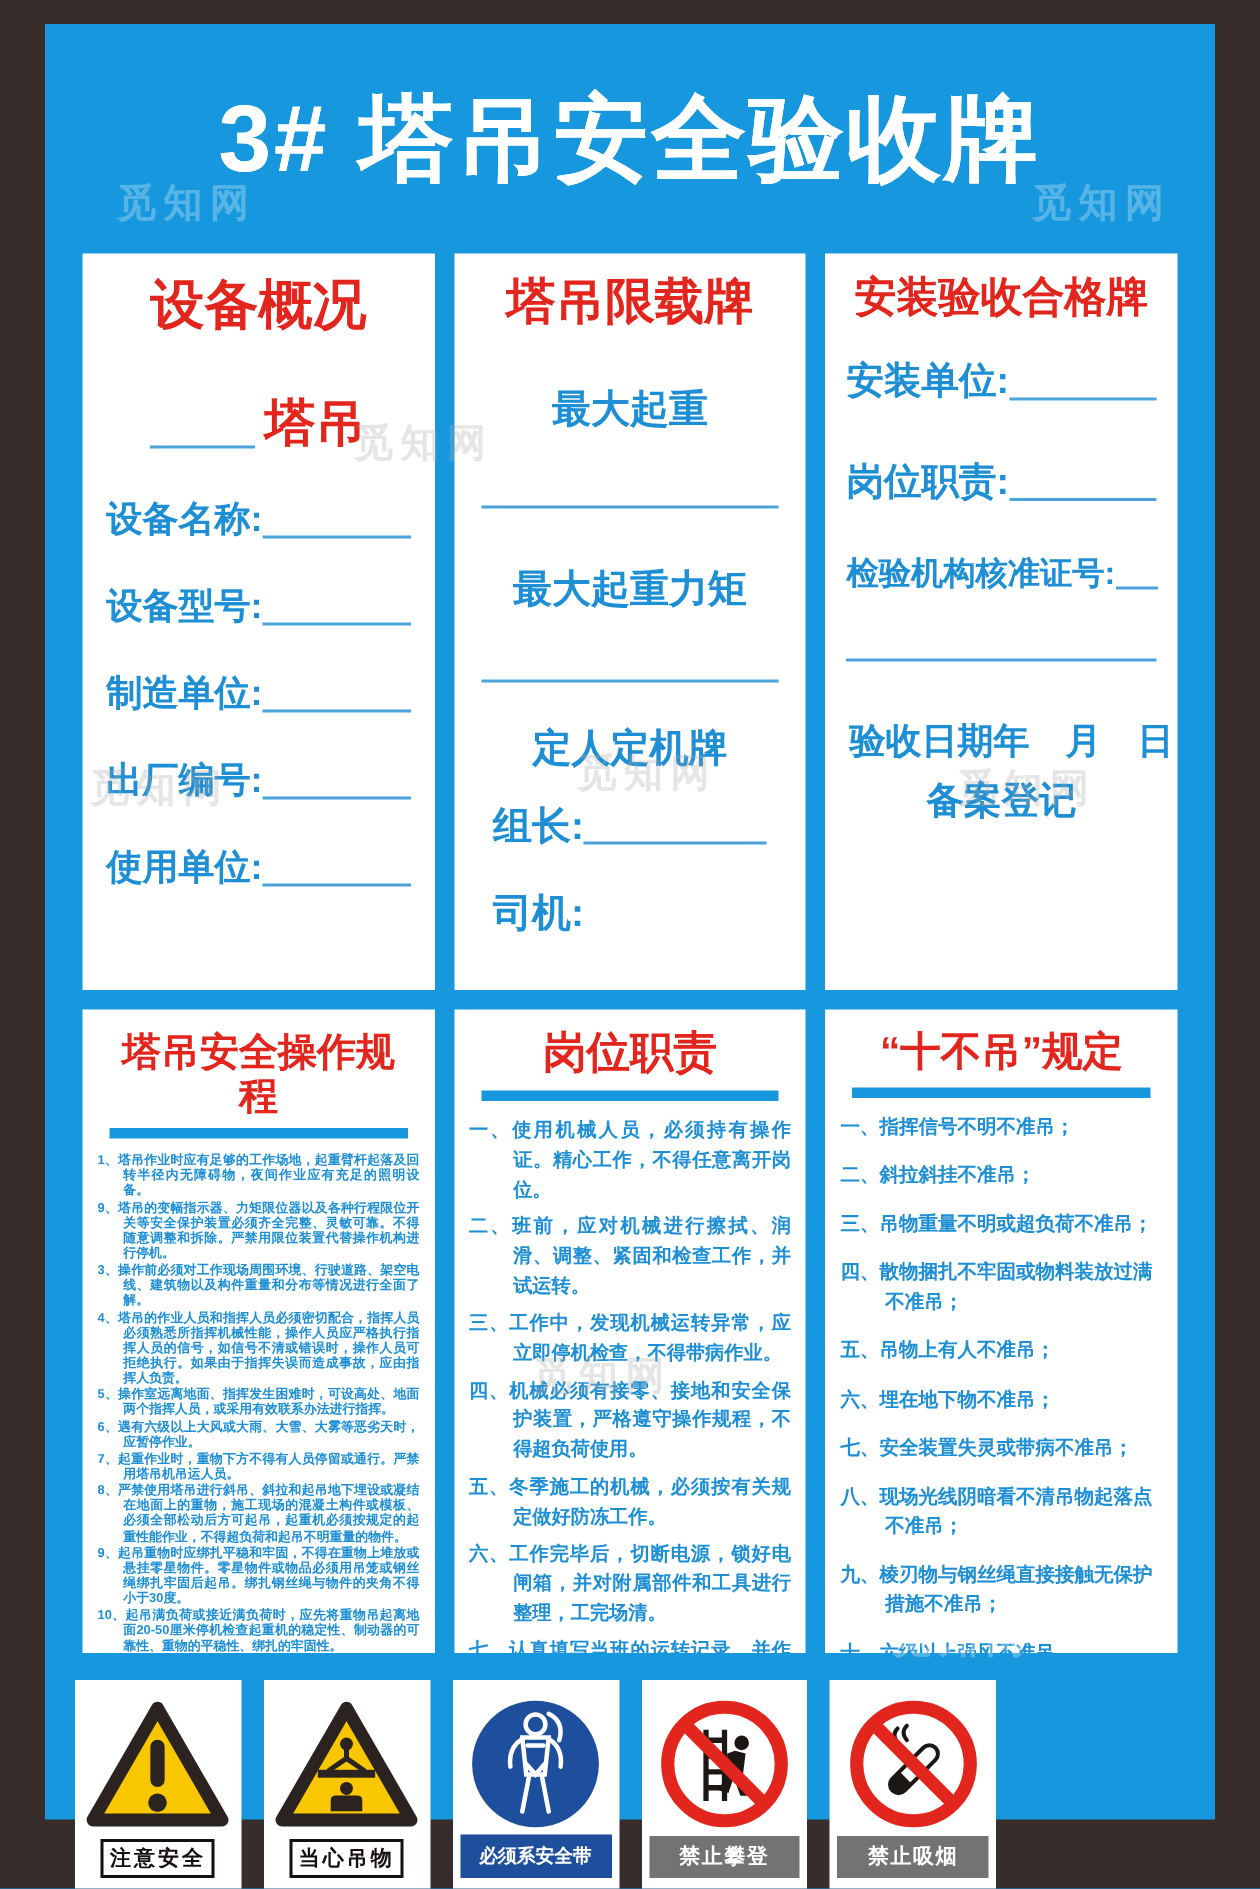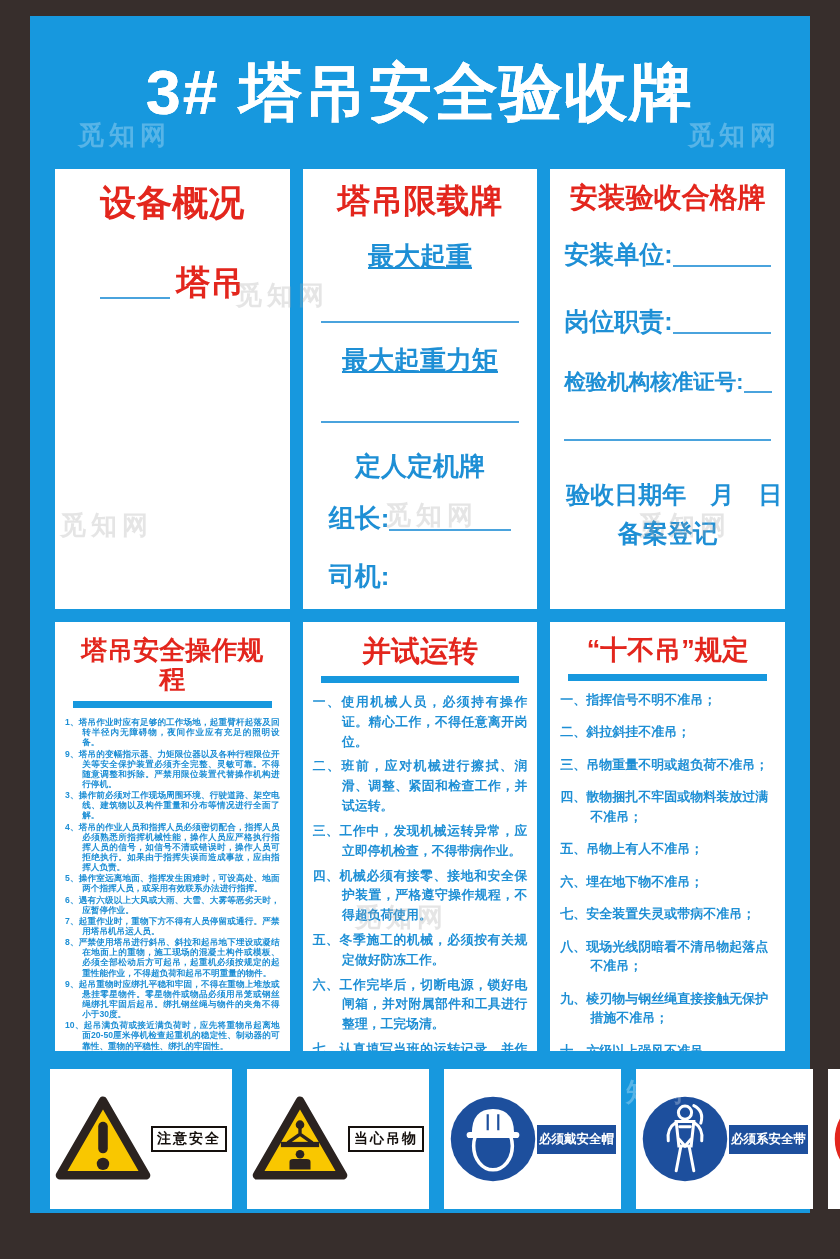--- a/index.html
+++ b/index.html
@@ -11,21 +11,21 @@
   .board{
     position:absolute;left:30px;top:16px;width:780px;height:1197px;
     background:#1798de;
   }
   .board-title{
     height:153px;display:flex;align-items:center;justify-content:center;
     color:#ffffff;font-size:63px;font-weight:800;letter-spacing:2px;
     text-shadow:0 0 0 #fff;
   }
   .row{display:grid;grid-template-columns:repeat(3,1fr);gap:13px;margin:0 25px;}
-  .row1{height:440px;}
+  .row1{height:491px;}
   .row2{height:429px;margin-top:13px;}
   .panel{background:#ffffff;overflow:hidden;position:relative;}
   .p-title{margin:14px 4px 0;text-align:center;color:#e3261d;font-weight:800;line-height:1.1;}
   .t38{font-size:36px;}
   .t34{font-size:33px;}
   .t30{font-size:28px;}
   .t27{font-size:26px;}
   .t29{font-size:29px;}
   .t28{font-size:27px;}
   
@@ -33,21 +33,21 @@
   .f-label{color:#1e8fd5;font-weight:800;white-space:nowrap;line-height:1;}
   .f-line{flex:1;border-bottom:2px solid #4aa3dd;height:1.05em;min-width:28px;}
   .fields{display:flex;flex-direction:column;}
   .fields-lg{margin:36px 16px 0;gap:34px;}
   .fields-lg .f-label{font-size:24px;}
   .subtitle{display:flex;align-items:flex-end;justify-content:center;margin-top:42px;}
   .sub-line{width:70px;border-bottom:2px solid #4aa3dd;height:1em;margin-right:6px;}
   .sub-text{color:#e3261d;font-size:34px;font-weight:800;line-height:1;}
   
   .big-label{color:#1e8fd5;font-weight:800;font-size:26px;text-align:center;line-height:1;}
-  .mt26{margin-top:24px;text-decoration:underline;} .mt30{margin-top:30px;}
+  .mt26{margin-top:40px;} .mt30{margin-top:30px;}
   .center-line{width:84%;margin:52px auto 0;border-bottom:2px solid #4aa3dd;}
   .center-line.sp2{margin-top:48px;}
   .crew{margin:26px 26px 0;gap:32px;}
   .crew .f-label{font-size:26px;}
   
   .fields-acc{margin:28px 14px 0;gap:42px;text-align:right;}
   .fields-acc .f-label{font-size:25px;}
   .cert-row{display:flex;align-items:flex-end;margin:38px 14px 0;}
   .cert-row .f-label{font-size:21.5px;}
   .full-line{margin:46px 14px 0;border-bottom:2px solid #4aa3dd;}
@@ -64,21 +64,21 @@
   .rule-item-md{
     font-size:12.8px;line-height:1.55;color:#1e8fd5;font-weight:700;
     text-align:justify;padding-left:2.3em;text-indent:-2.3em;margin-bottom:5px;
   }
   .rule-item-lg{
     font-size:13px;line-height:1.5;color:#1e8fd5;font-weight:700;
     padding-left:2.3em;text-indent:-2.3em;margin-bottom:13px;
   }
   
   .signs{display:grid;grid-template-columns:repeat(6,1fr);gap:15px;margin:18px 20px 0;height:140px;}
-  .sign-card{background:#ffffff;display:flex;align-items:center;padding:8px 5px 8px;}
+  .sign-card{background:#ffffff;display:flex;flex-direction:column;align-items:center;padding:8px 5px 8px;}
   .sign-icon{flex:1;width:100%;display:flex;align-items:center;justify-content:center;}
   .warn-label{
     border:2px solid #15100d;color:#15100d;font-weight:800;font-size:14px;
     padding:2px 4px;letter-spacing:2px;white-space:nowrap;background:#fff;
   }
   .mand-label{
     background:#1d4f9d;color:#fff;font-weight:800;font-size:12.5px;
     padding:6px 2px;width:100%;text-align:center;white-space:nowrap;box-sizing:border-box;
   }
   .proh-label{
@@ -98,20 +98,42 @@
   <div class="board-title">3# 塔吊安全验收牌</div>
 
   <div class="row row1">
 
     <section class="panel">
       <h2 class="p-title t38">设备概况</h2>
       <div class="subtitle">
         <span class="sub-line"></span>
         <span class="sub-text">塔吊</span>
       </div>
+      <div class="fields fields-lg">
+          <div class="field">
+            <span class="f-label">设备名称:</span>
+            <span class="f-line"></span>
+          </div>
+          <div class="field">
+            <span class="f-label">设备型号:</span>
+            <span class="f-line"></span>
+          </div>
+          <div class="field">
+            <span class="f-label">制造单位:</span>
+            <span class="f-line"></span>
+          </div>
+          <div class="field">
+            <span class="f-label">出厂编号:</span>
+            <span class="f-line"></span>
+          </div>
+          <div class="field">
+            <span class="f-label">使用单位:</span>
+            <span class="f-line"></span>
+          </div>
+        </div>
     </section>
 
     <section class="panel">
       <h2 class="p-title t34">塔吊限载牌</h2>
       <div class="big-label mt26">最大起重</div>
       <div class="center-line sp1"></div>
       <div class="big-label mt26">最大起重力矩</div>
       <div class="center-line sp2"></div>
       <div class="big-label mt30">定人定机牌</div>
       <div class="fields crew">
@@ -163,21 +185,21 @@
           <div class="rule-item-sm">5、操作室远离地面、指挥发生困难时，可设高处、地面两个指挥人员，或采用有效联系办法进行指挥。</div>
           <div class="rule-item-sm">6、遇有六级以上大风或大雨、大雪、大雾等恶劣天时，应暂停作业。</div>
           <div class="rule-item-sm">7、起重作业时，重物下方不得有人员停留或通行。严禁用塔吊机吊运人员。</div>
           <div class="rule-item-sm">8、严禁使用塔吊进行斜吊、斜拉和起吊地下埋设或凝结在地面上的重物，施工现场的混凝土构件或模板、必须全部松动后方可起吊，起重机必须按规定的起重性能作业，不得超负荷和起吊不明重量的物件。</div>
           <div class="rule-item-sm">9、起吊重物时应绑扎平稳和牢固，不得在重物上堆放或悬挂零星物件。零星物件或物品必须用吊笼或钢丝绳绑扎牢固后起吊。绑扎钢丝绳与物件的夹角不得小于30度。</div>
           <div class="rule-item-sm">10、起吊满负荷或接近满负荷时，应先将重物吊起离地面20-50厘米停机检查起重机的稳定性、制动器的可靠性、重物的平稳性、绑扎的牢固性。</div>
         </div>
     </section>
 
     <section class="panel rules">
-      <h2 class="p-title t29">并试运转</h2>
+      <h2 class="p-title t29">岗位职责</h2>
       <div class="divider"></div>
       <div>
           <div class="rule-item-md">一、使用机械人员，必须持有操作证。精心工作，不得任意离开岗位。</div>
           <div class="rule-item-md">二、班前，应对机械进行擦拭、润滑、调整、紧固和检查工作，并试运转。</div>
           <div class="rule-item-md">三、工作中，发现机械运转异常，应立即停机检查，不得带病作业。</div>
           <div class="rule-item-md">四、机械必须有接零、接地和安全保护装置，严格遵守操作规程，不得超负荷使用。</div>
           <div class="rule-item-md">五、冬季施工的机械，必须按有关规定做好防冻工作。</div>
           <div class="rule-item-md">六、工作完毕后，切断电源，锁好电闸箱，并对附属部件和工具进行整理，工完场清。</div>
           <div class="rule-item-md">七、认真填写当班的运转记录，并作好班后的交接班工作。</div>
         </div>
@@ -221,32 +243,20 @@
           <circle cx="50" cy="30" r="4.5" fill="#2b2320"></circle>
           <path d="M50 33 L50 40 M50 40 L37 49 M50 40 L63 49" stroke="#2b2320" stroke-width="3.5" fill="none"></path>
           <rect x="30" y="48" width="40" height="5.5" fill="#2b2320"></rect>
           <circle cx="50" cy="61" r="4.5" fill="#2b2320"></circle>
           <path d="M39 77 L39 69 Q39 66 43 66 L57 66 Q61 66 61 69 L61 77 Z" fill="#2b2320"></path>
         </svg>
       </div>
       <div class="warn-label">当心吊物</div>
     </div>
 
-    <div class="sign-card">
-      <div class="sign-icon">
-        <svg width="88" height="88" viewBox="0 0 100 100">
-          <circle cx="50" cy="50" r="48" fill="#1d4f9d"></circle>
-          <ellipse cx="50" cy="58" rx="22" ry="27" fill="none" stroke="#ffffff" stroke-width="4"></ellipse>
-          <path d="M26 44 Q26 16 50 16 Q74 16 74 44 Z" fill="#ffffff"></path>
-          <rect x="20" y="42" width="60" height="7" rx="3.5" fill="#ffffff"></rect>
-          <path d="M44 22 L44 40 M56 22 L56 40" stroke="#1d4f9d" stroke-width="2.5"></path>
-        </svg>
-      </div>
-      <div class="mand-label">必须戴安全帽</div>
-    </div>
 
     <div class="sign-card">
       <div class="sign-icon">
         <svg width="88" height="88" viewBox="0 0 100 100">
           <circle cx="50" cy="50" r="48" fill="#1d4f9d"></circle>
           <g stroke="#ffffff" fill="none" stroke-width="3.4" stroke-linecap="round">
             <circle cx="50" cy="20" r="7.5"></circle>
             <path d="M40 30 L60 30 L57 58 L43 58 Z"></path>
             <path d="M43 50 L50 58 L57 50"></path>
             <path d="M40 31 Q29 38 31 52"></path>

